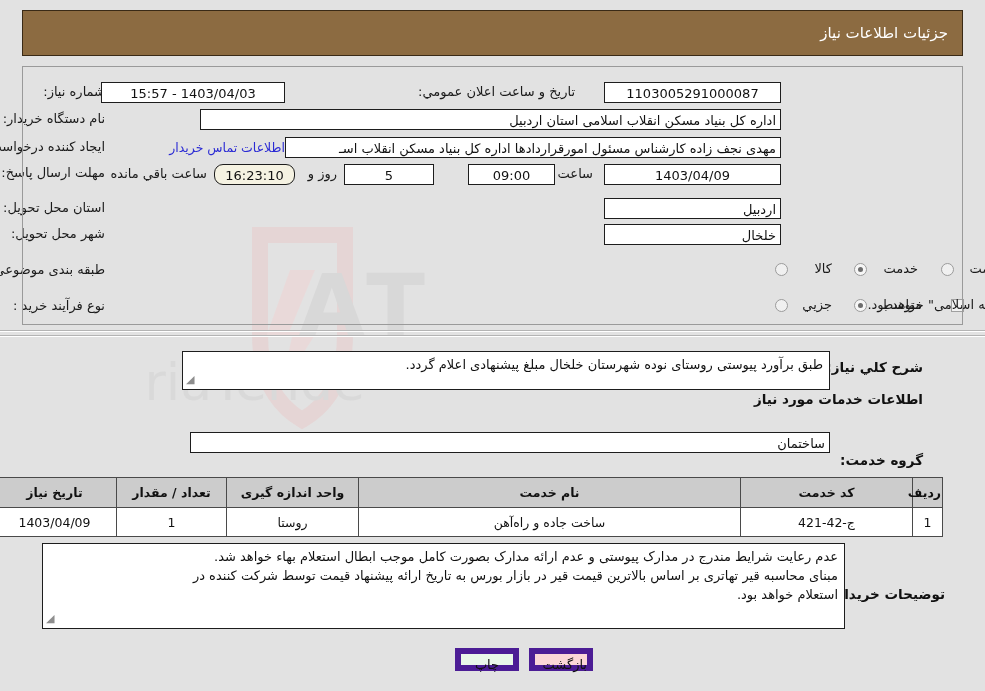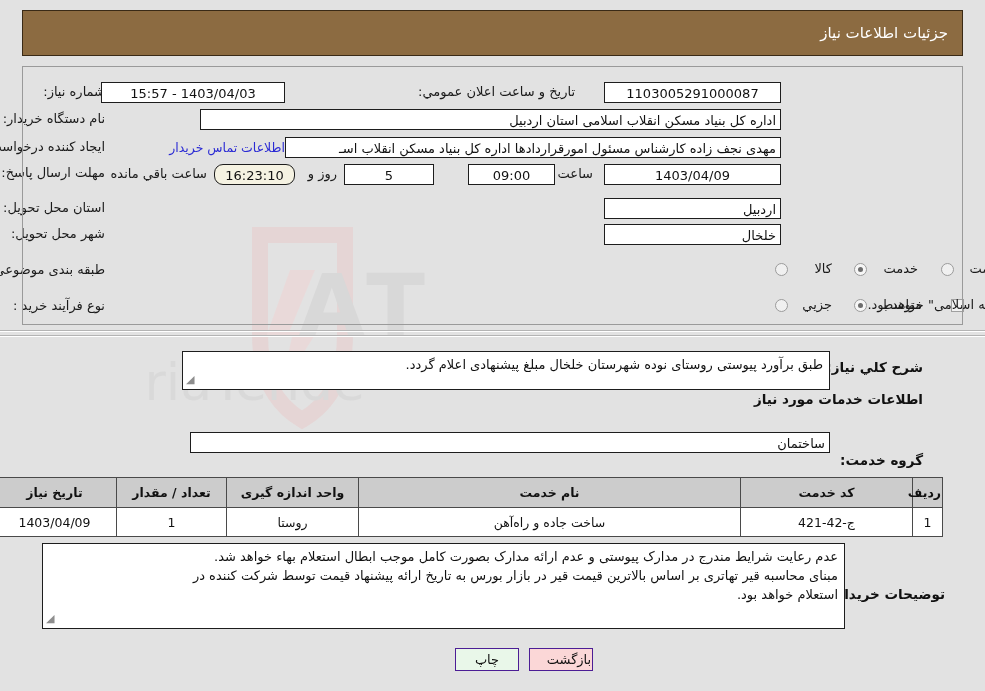--- a/index.html
+++ b/index.html
@@ -201,21 +201,21 @@
     border: 1px solid #4a4a4a;
     height: 26px;
     text-align: center;
     color: #111;
   }
 
   
   .btn {
     position: absolute;
     height: 23px;
-    border: 1px solid #4c1d95;
+    border: 6px solid #4c1d95;
     box-sizing: border-box;
     font-size: 13px;
     color: #111;
     text-align: center;
     line-height: 21px;
     cursor: pointer;
     font-family: "DejaVu Sans", "Liberation Sans", sans-serif;
   }
   .btn-print { background: #e9f7e9; }
   .btn-back  { background: #fbd7d7; }

